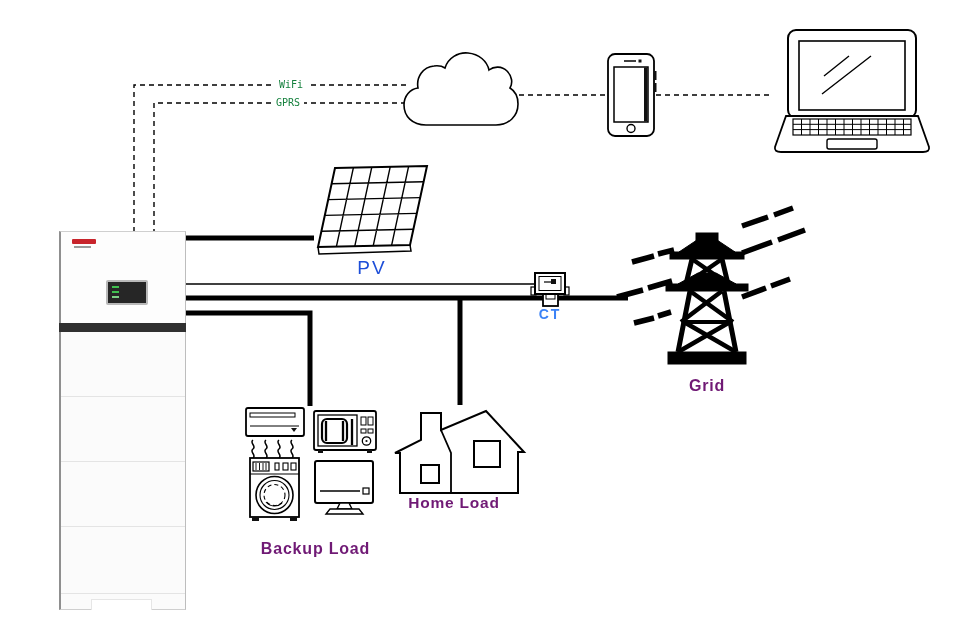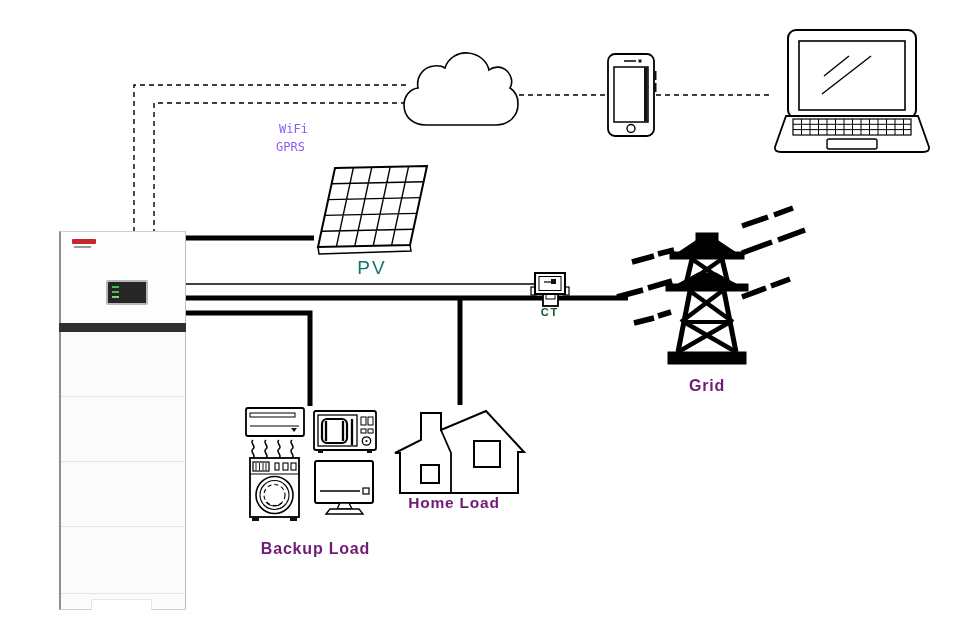--- a/index.html
+++ b/index.html
@@ -1,24 +1,24 @@
 <!DOCTYPE html>
 <html><head>
 <meta charset="utf-8">
 <style>
   html,body{margin:0;padding:0;background:#fff;}
   .stage{position:relative;width:977px;height:643px;background:#ffffff;overflow:hidden;
          font-family:"Liberation Sans",sans-serif;}
   .stage svg{position:absolute;left:0;top:0;}
   .lbl{position:absolute;color:#1a1a1a;text-align:center;white-space:nowrap;}
-  .lbl-mono{font-family:"DejaVu Sans Mono",monospace;font-size:12px;background:#fff;
-            padding:0 4px;line-height:18px;color:#8b5cf6;margin-top:44px;}
+  .lbl-mono{font-family:"DejaVu Sans Mono",monospace;font-size:10px;background:#fff;
+            padding:0 4px;line-height:18px;color:#15803d;}
   .lbl-bold{font-weight:bold;letter-spacing:0.8px;font-size:16px;color:#701a75;}
-  .lbl-pv{font-size:19px;letter-spacing:2px;color:#0f766e;}
-  .lbl-ct{font-weight:bold;font-size:11px;letter-spacing:2px;color:#14532d;}
+  .lbl-pv{font-size:19px;letter-spacing:2px;color:#1d4ed8;}
+  .lbl-ct{font-weight:bold;font-size:14px;letter-spacing:2px;color:#3b82f6;}
 
   
   .inverter{position:absolute;left:59px;top:231px;width:127px;height:379px;
             background:#fdfdfd;border:1px solid #cfcfcf;border-left:2px solid #8f8f8f;
             border-right:1px solid #bdbdbd;box-sizing:border-box;}
   .inv-logo{position:absolute;left:11px;top:7px;width:24px;height:5px;
             background:#c8242b;border-radius:1px;}
   .inv-logo-sub{position:absolute;left:13px;top:14px;width:17px;height:2px;background:#9a9a9a;}
   .inv-display{position:absolute;left:45px;top:48px;width:38px;height:21px;
                background:#262626;border:2px solid #b9b9b9;border-radius:2px;}

